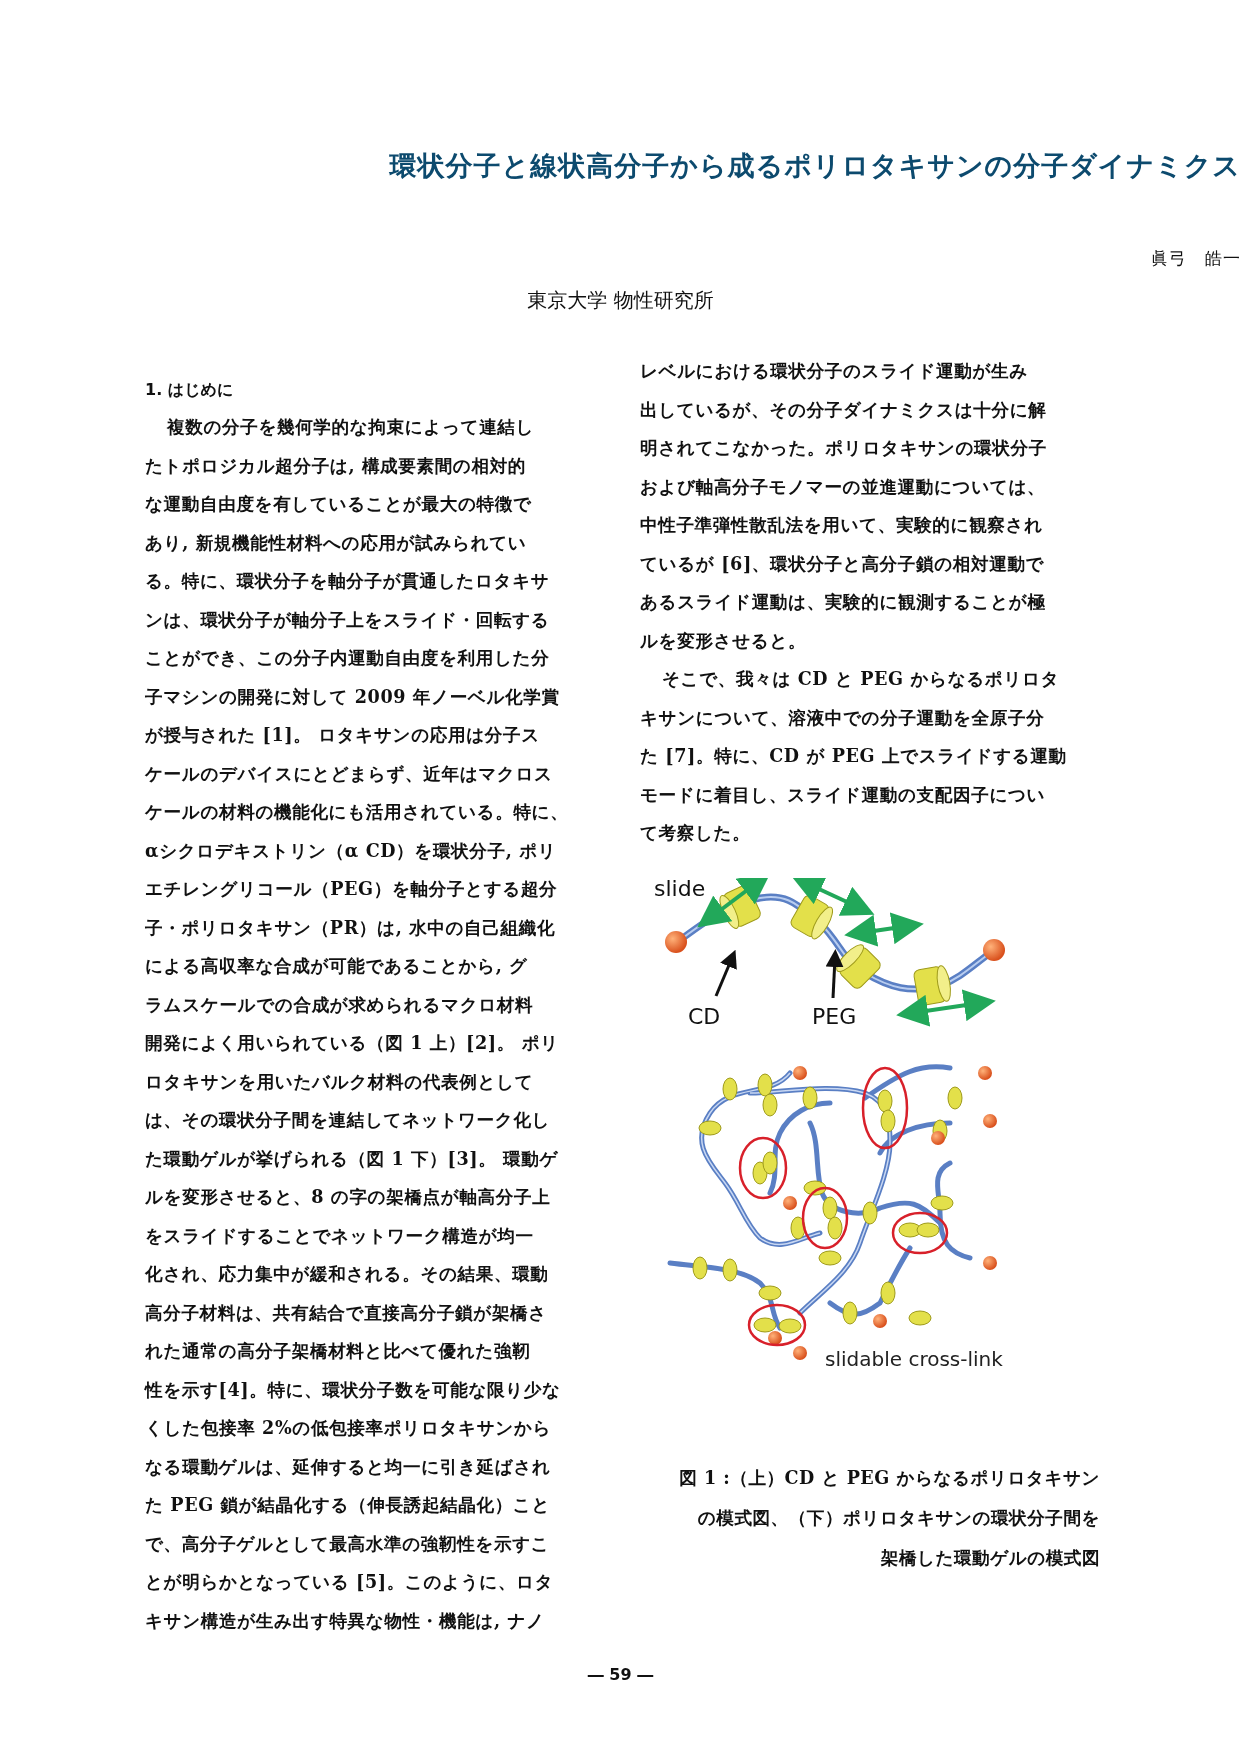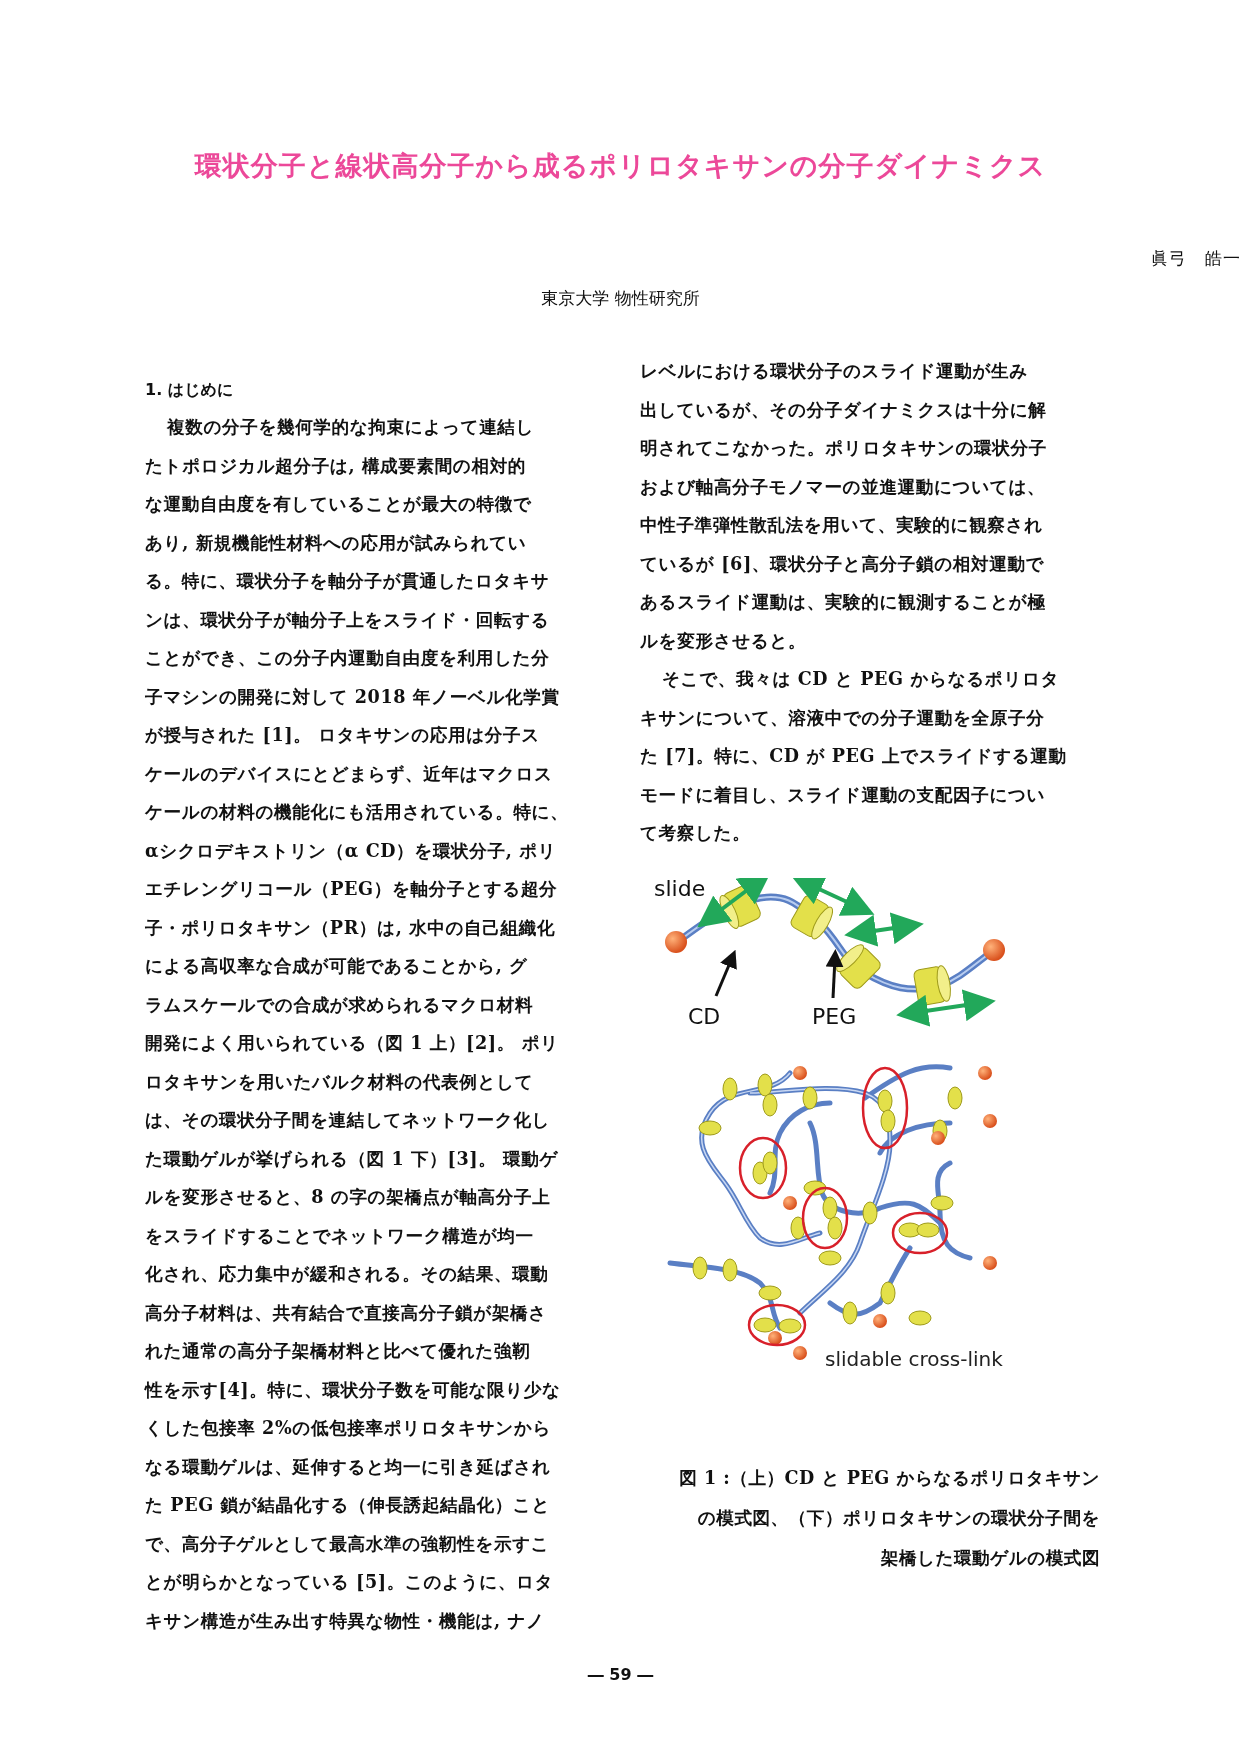--- a/index.html
+++ b/index.html
@@ -1,24 +1,24 @@
 <!DOCTYPE html>
 <html><head>
 <meta charset="utf-8">
 <style>
   html, body { margin:0; padding:0; background:#ffffff; }
   body { width:1241px; height:1755px; position:relative; overflow:hidden;
          font-family:"DejaVu Serif","Liberation Serif",serif; color:#111; }
-  .title { position:absolute; left:0; width:1241px; top:148px; text-align:center;
+  .title { position:absolute; left:0; width:1241px; top:148px; text-align:right;
            font-family:"DejaVu Sans","Liberation Sans",sans-serif; font-weight:bold;
-           font-size:27px; letter-spacing:1px; color:#ec4899; }
+           font-size:27px; letter-spacing:1px; color:#0c4a6e; }
   .author { position:absolute; left:0; width:1241px; top:247px; text-align:right;
             font-family:"DejaVu Sans","Liberation Sans",sans-serif; font-size:17px; letter-spacing:1px; }
   .affil { position:absolute; left:0; width:1241px; top:287px; text-align:center;
-           font-family:"DejaVu Sans","Liberation Sans",sans-serif; font-size:17px; }
+           font-family:"DejaVu Sans","Liberation Sans",sans-serif; font-size:20px; }
   .col { position:absolute; top:352px; }
   .col-left { left:145px; width:450px; }
   .col-right { left:640px; width:455px; }
   .heading { font-family:"DejaVu Sans","Liberation Sans",sans-serif; font-weight:bold;
              font-size:16px; height:36px; line-height:36px; margin-top:20px; }
   .line { font-size:17.6px; height:38.5px; line-height:38.5px; white-space:nowrap;
           letter-spacing:0.6px; font-weight:bold; }
   .line.indent { padding-left:22px; }
   .figure { position:absolute; left:650px; top:878px; width:460px; height:520px; }
   .caption { position:absolute; left:640px; width:460px; top:1458px; text-align:right; }
@@ -37,21 +37,21 @@
 <div class="col col-left">
   <div class="heading">1.  はじめに</div>
   <div id="left-lines">
       <div class="line indent">複数の分子を幾何学的な拘束によって連結し</div>
       <div class="line">たトポロジカル超分子は, 構成要素間の相対的</div>
       <div class="line">な運動自由度を有していることが最大の特徴で</div>
       <div class="line">あり,  新規機能性材料への応用が試みられてい</div>
       <div class="line">る。特に、環状分子を軸分子が貫通したロタキサ</div>
       <div class="line">ンは、環状分子が軸分子上をスライド・回転する</div>
       <div class="line">ことができ、この分子内運動自由度を利用した分</div>
-      <div class="line">子マシンの開発に対して 2018 年ノーベル化学賞</div>
+      <div class="line">子マシンの開発に対して 2009 年ノーベル化学賞</div>
       <div class="line">が授与された [1]。 ロタキサンの応用は分子ス</div>
       <div class="line">ケールのデバイスにとどまらず、近年はマクロス</div>
       <div class="line">ケールの材料の機能化にも活用されている。特に、</div>
       <div class="line">αシクロデキストリン（α CD）を環状分子, ポリ</div>
       <div class="line">エチレングリコール（PEG）を軸分子とする超分</div>
       <div class="line">子・ポリロタキサン（PR）は, 水中の自己組織化</div>
       <div class="line">による高収率な合成が可能であることから, グ</div>
       <div class="line">ラムスケールでの合成が求められるマクロ材料</div>
       <div class="line">開発によく用いられている（図 1 上）[2]。 ポリ</div>
       <div class="line">ロタキサンを用いたバルク材料の代表例として</div>

